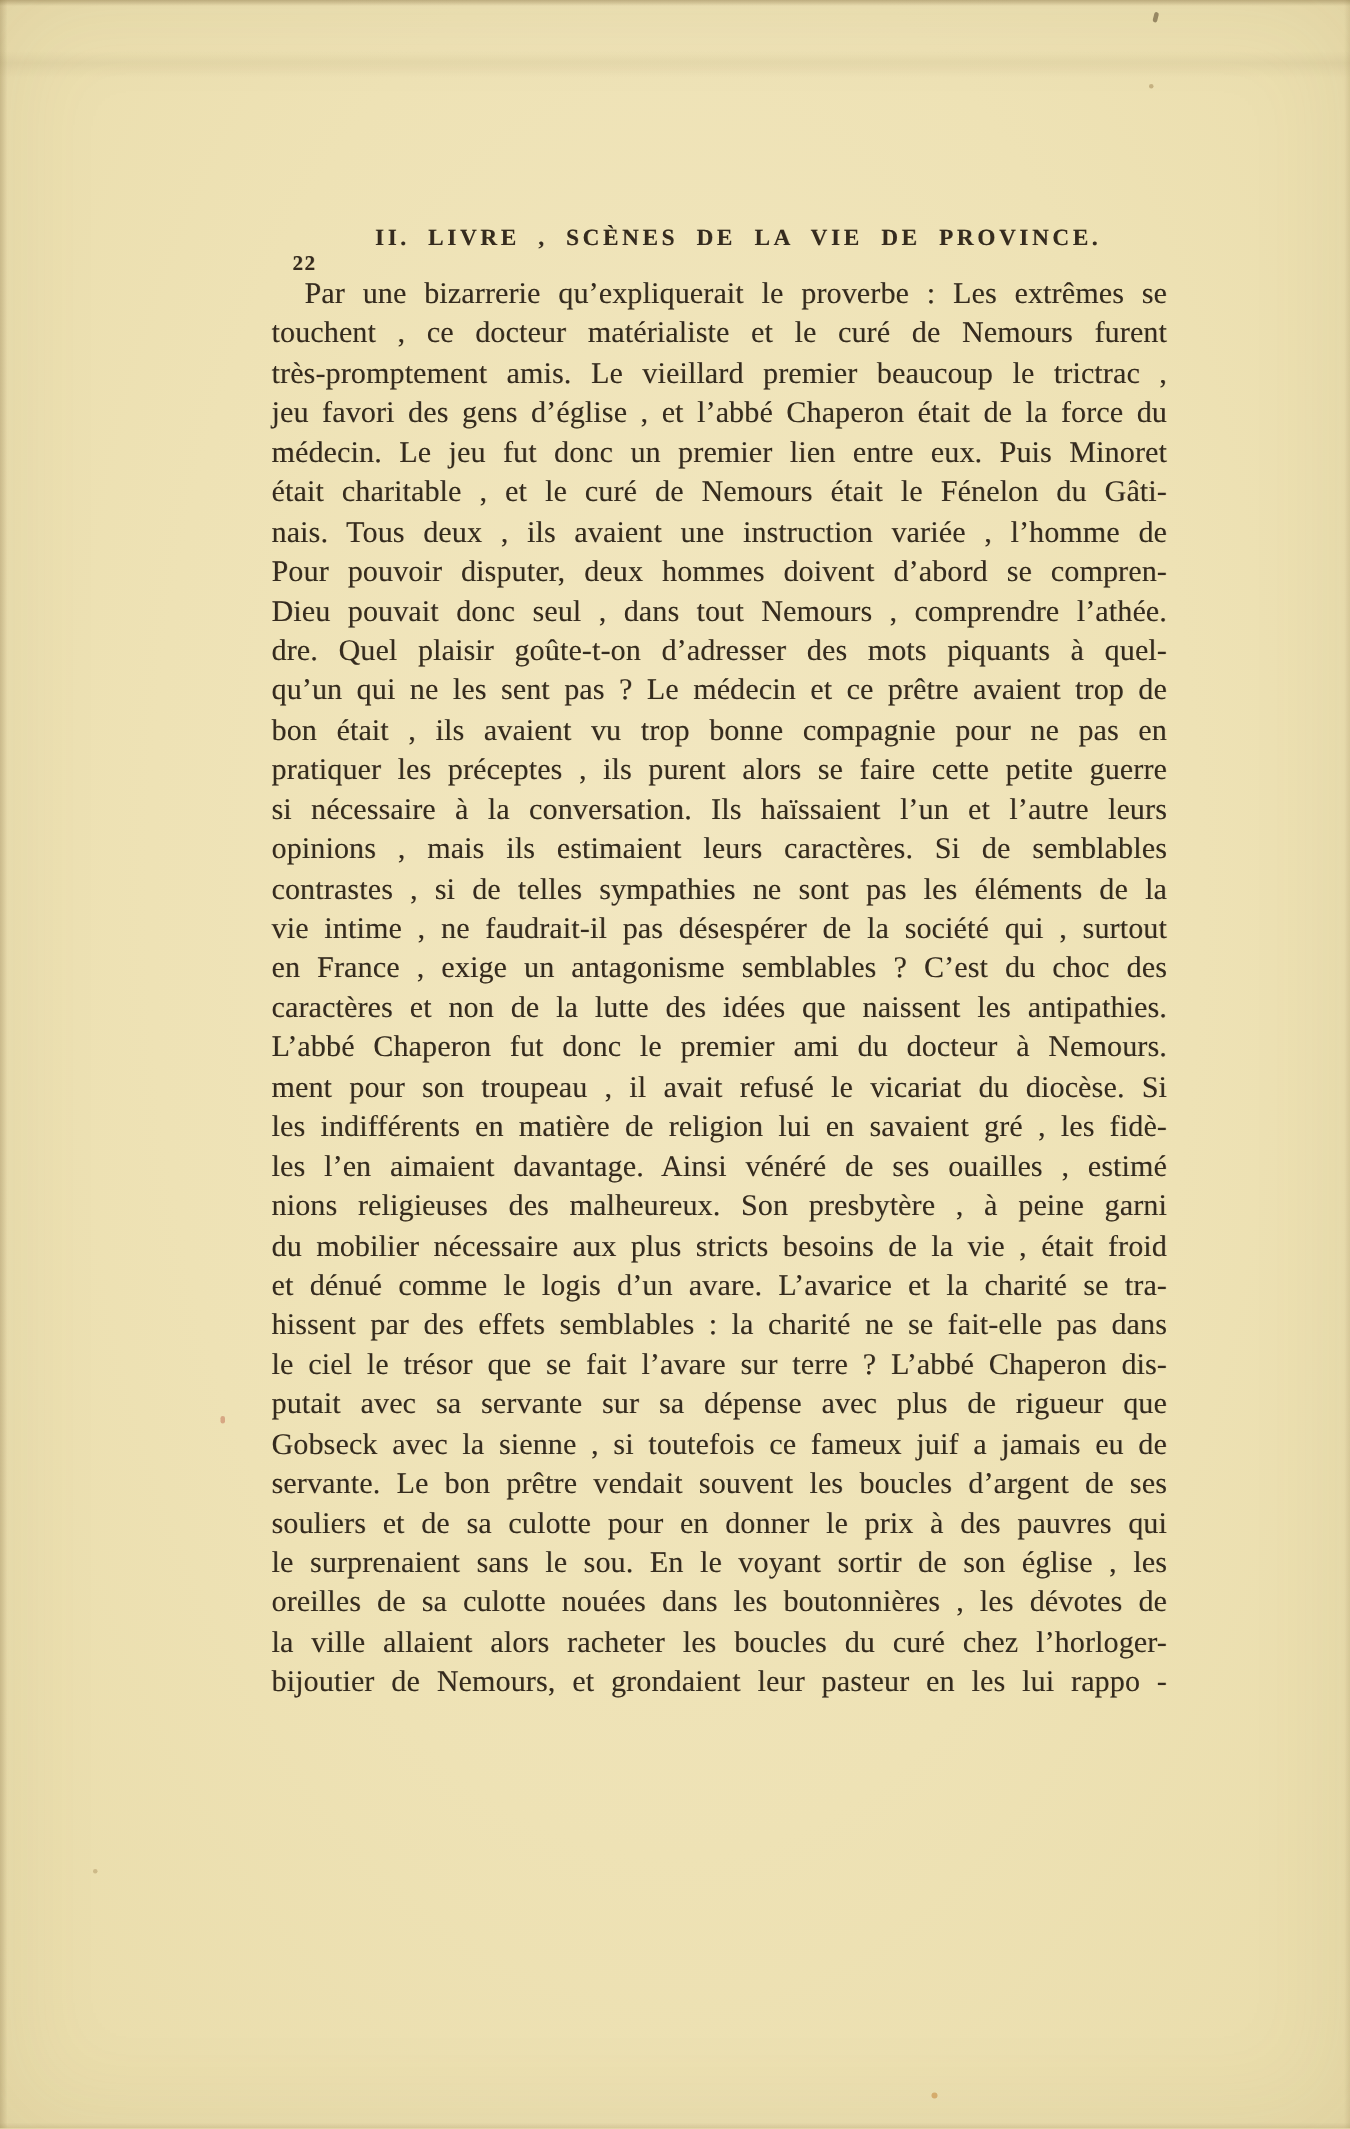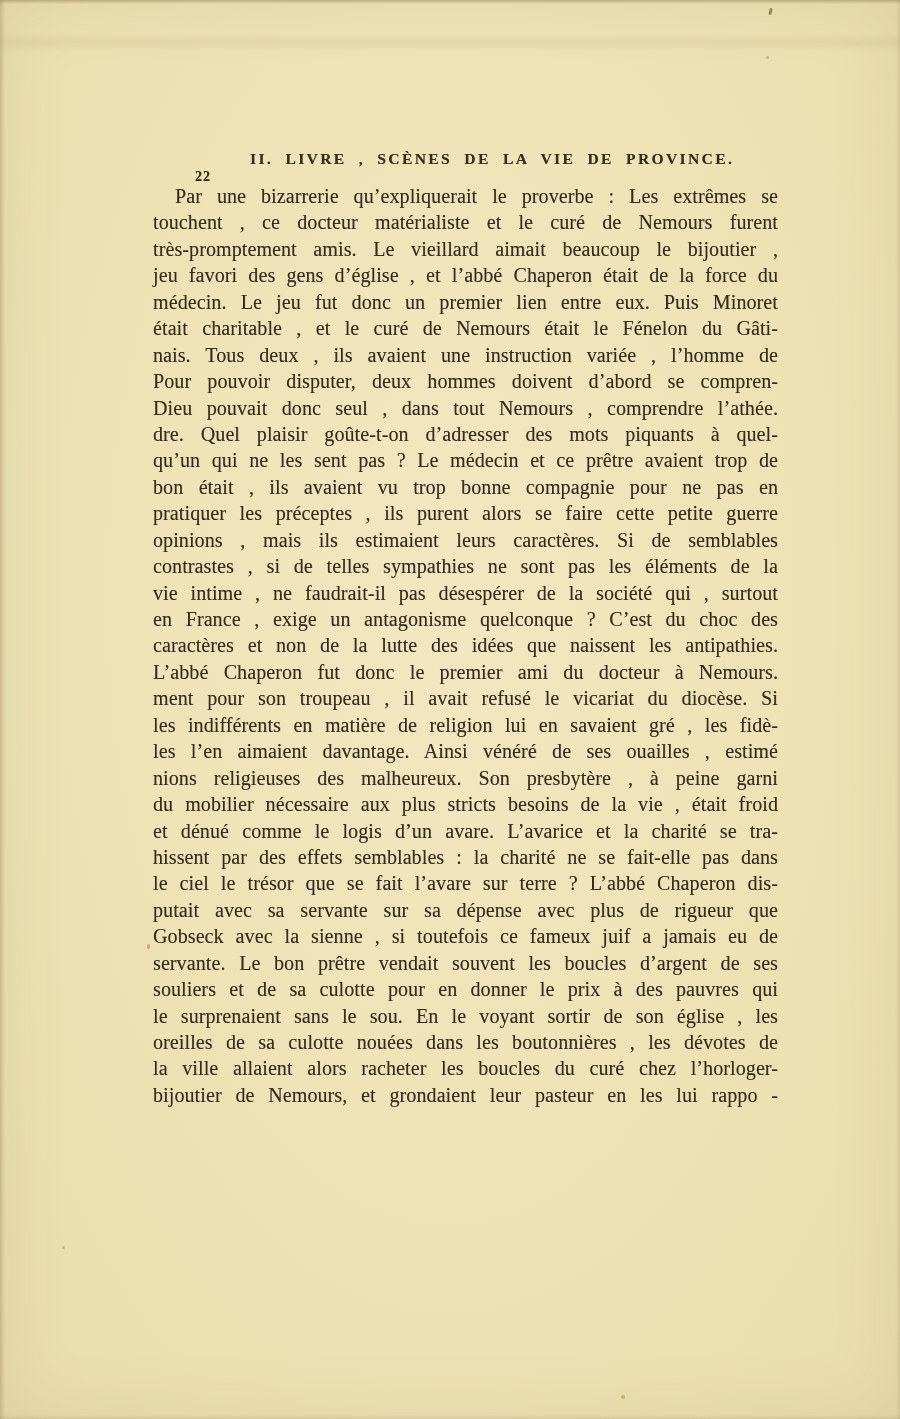--- a/index.html
+++ b/index.html
@@ -62,20 +62,21 @@
     line-height: 26.45px;
     letter-spacing: 0.1px;
     word-spacing: 0.6px;
     text-shadow: 0.3px 0.3px 0 rgba(53,43,30,0.35);
   }
   .text-line {
     height: 26.45px;
     text-align: justify;
     text-align-last: justify;
     white-space: normal;
+    margin-left: 28px;
   }
   .text-line.indent {
     text-indent: 22px;
   }
   .speck {
     position: absolute;
     border-radius: 50%;
   }
   .speck.s1 { left: 769px; top: 8px;   width: 3px; height: 7px; background: rgba(85,68,40,0.55); transform: rotate(14deg); border-radius: 2px; }
   .speck.s2 { left: 766px; top: 56px;  width: 3px; height: 3px; background: rgba(150,122,70,0.45); }
@@ -89,35 +90,36 @@
 <div class="page" style="background-color: rgb(238, 226, 181); color: rgb(53, 43, 30);">
 
   <div class="running-header">
     <span class="page-number">22</span>
     <span class="header-title">II. LIVRE , SCÈNES DE LA VIE DE PROVINCE.</span>
   </div>
 
   <div class="body-text">
       <div class="text-line indent">Par une bizarrerie qu’expliquerait le proverbe : Les extrêmes se</div>
       <div class="text-line">touchent , ce docteur matérialiste et le curé de Nemours furent</div>
-      <div class="text-line">très-promptement amis. Le vieillard aimait beaucoup le bijoutier ,</div>
+      <div class="text-line">très-promptement amis. Le vieillard premier beaucoup le trictrac ,</div>
       <div class="text-line">jeu favori des gens d’église , et l’abbé Chaperon était de la force du</div>
       <div class="text-line">médecin. Le jeu fut donc un premier lien entre eux. Puis Minoret</div>
       <div class="text-line">était charitable , et le curé de Nemours était le Fénelon du Gâti-</div>
       <div class="text-line">nais. Tous deux , ils avaient une instruction variée , l’homme de</div>
       <div class="text-line">Pour pouvoir disputer, deux hommes doivent d’abord se compren-</div>
       <div class="text-line">Dieu pouvait donc seul , dans tout Nemours , comprendre l’athée.</div>
       <div class="text-line">dre. Quel plaisir goûte-t-on d’adresser des mots piquants à quel-</div>
       <div class="text-line">qu’un qui ne les sent pas ? Le médecin et ce prêtre avaient trop de</div>
       <div class="text-line">bon était , ils avaient vu trop bonne compagnie pour ne pas en</div>
       <div class="text-line">pratiquer les préceptes , ils purent alors se faire cette petite guerre</div>
+      <div class="text-line">si nécessaire à la conversation. Ils haïssaient l’un et l’autre leurs</div>
       <div class="text-line">opinions , mais ils estimaient leurs caractères. Si de semblables</div>
       <div class="text-line">contrastes , si de telles sympathies ne sont pas les éléments de la</div>
       <div class="text-line">vie intime , ne faudrait-il pas désespérer de la société qui , surtout</div>
-      <div class="text-line">en France , exige un antagonisme quelconque ? C’est du choc des</div>
+      <div class="text-line">en France , exige un antagonisme semblables ? C’est du choc des</div>
       <div class="text-line">caractères et non de la lutte des idées que naissent les antipathies.</div>
       <div class="text-line">L’abbé Chaperon fut donc le premier ami du docteur à Nemours.</div>
       <div class="text-line">ment pour son troupeau , il avait refusé le vicariat du diocèse. Si</div>
       <div class="text-line">les indifférents en matière de religion lui en savaient gré , les fidè-</div>
       <div class="text-line">les l’en aimaient davantage. Ainsi vénéré de ses ouailles , estimé</div>
       <div class="text-line">nions religieuses des malheureux. Son presbytère , à peine garni</div>
       <div class="text-line">du mobilier nécessaire aux plus stricts besoins de la vie , était froid</div>
       <div class="text-line">et dénué comme le logis d’un avare. L’avarice et la charité se tra-</div>
       <div class="text-line">hissent par des effets semblables : la charité ne se fait-elle pas dans</div>
       <div class="text-line">le ciel le trésor que se fait l’avare sur terre ? L’abbé Chaperon dis-</div>

